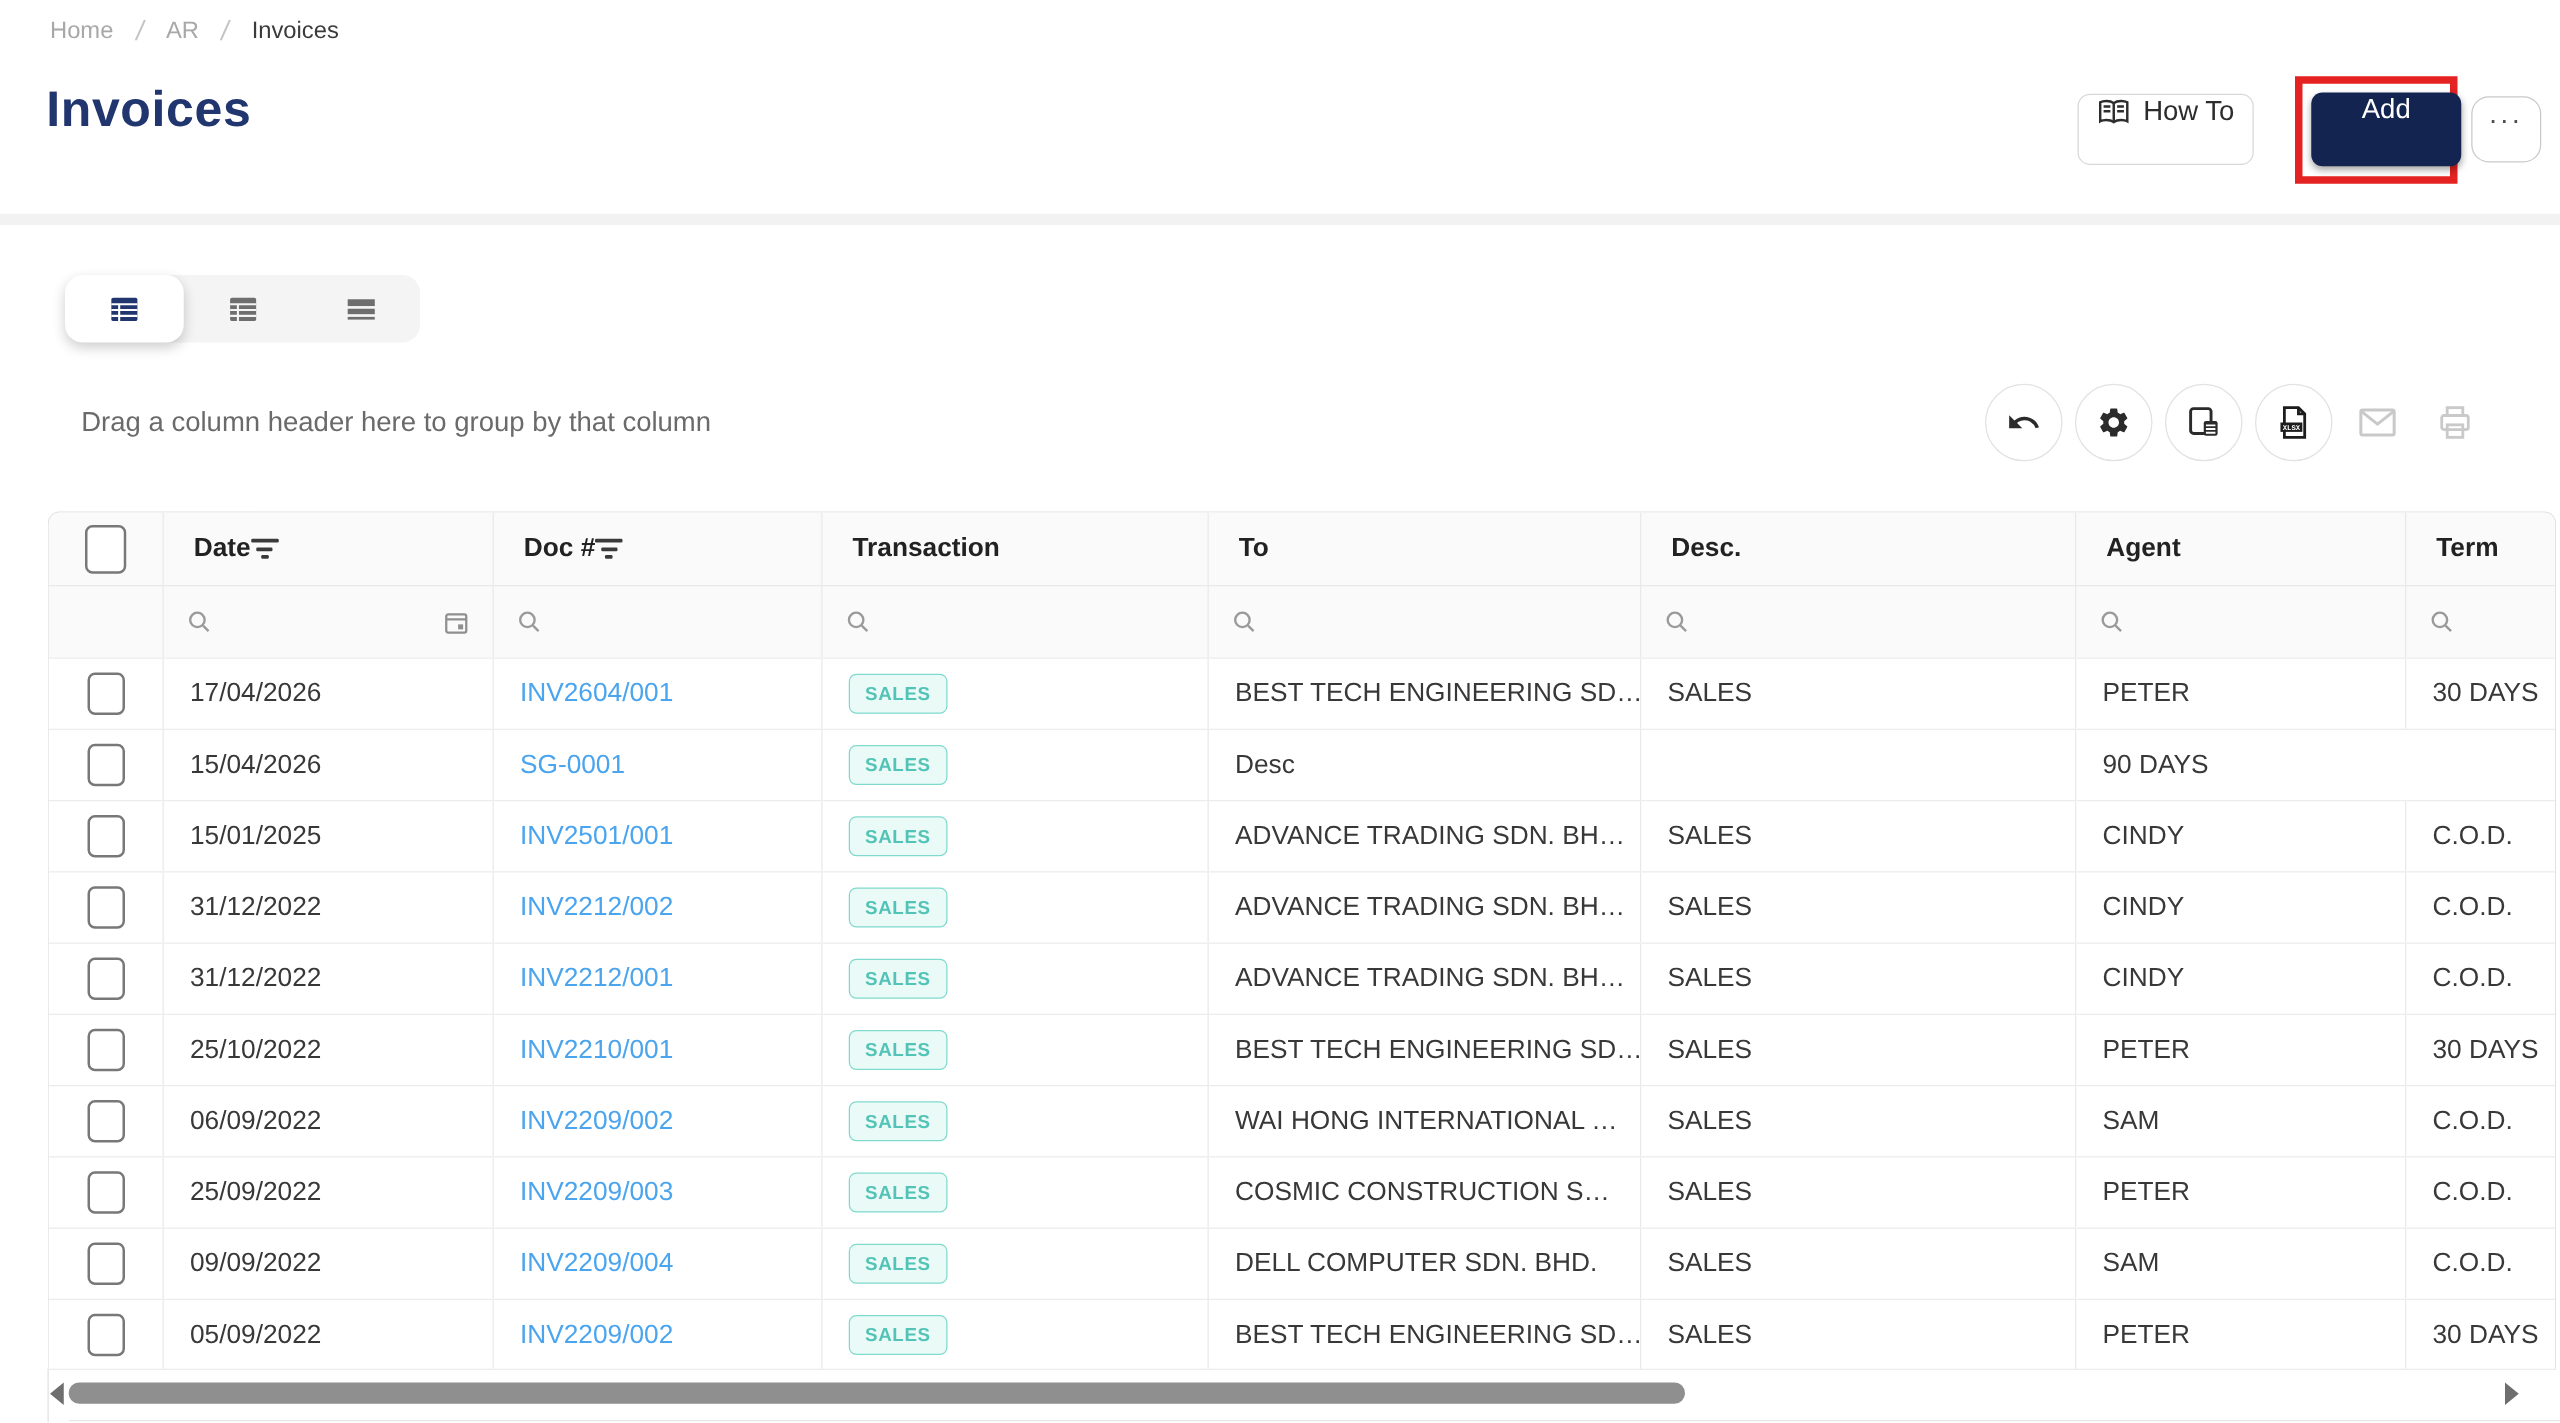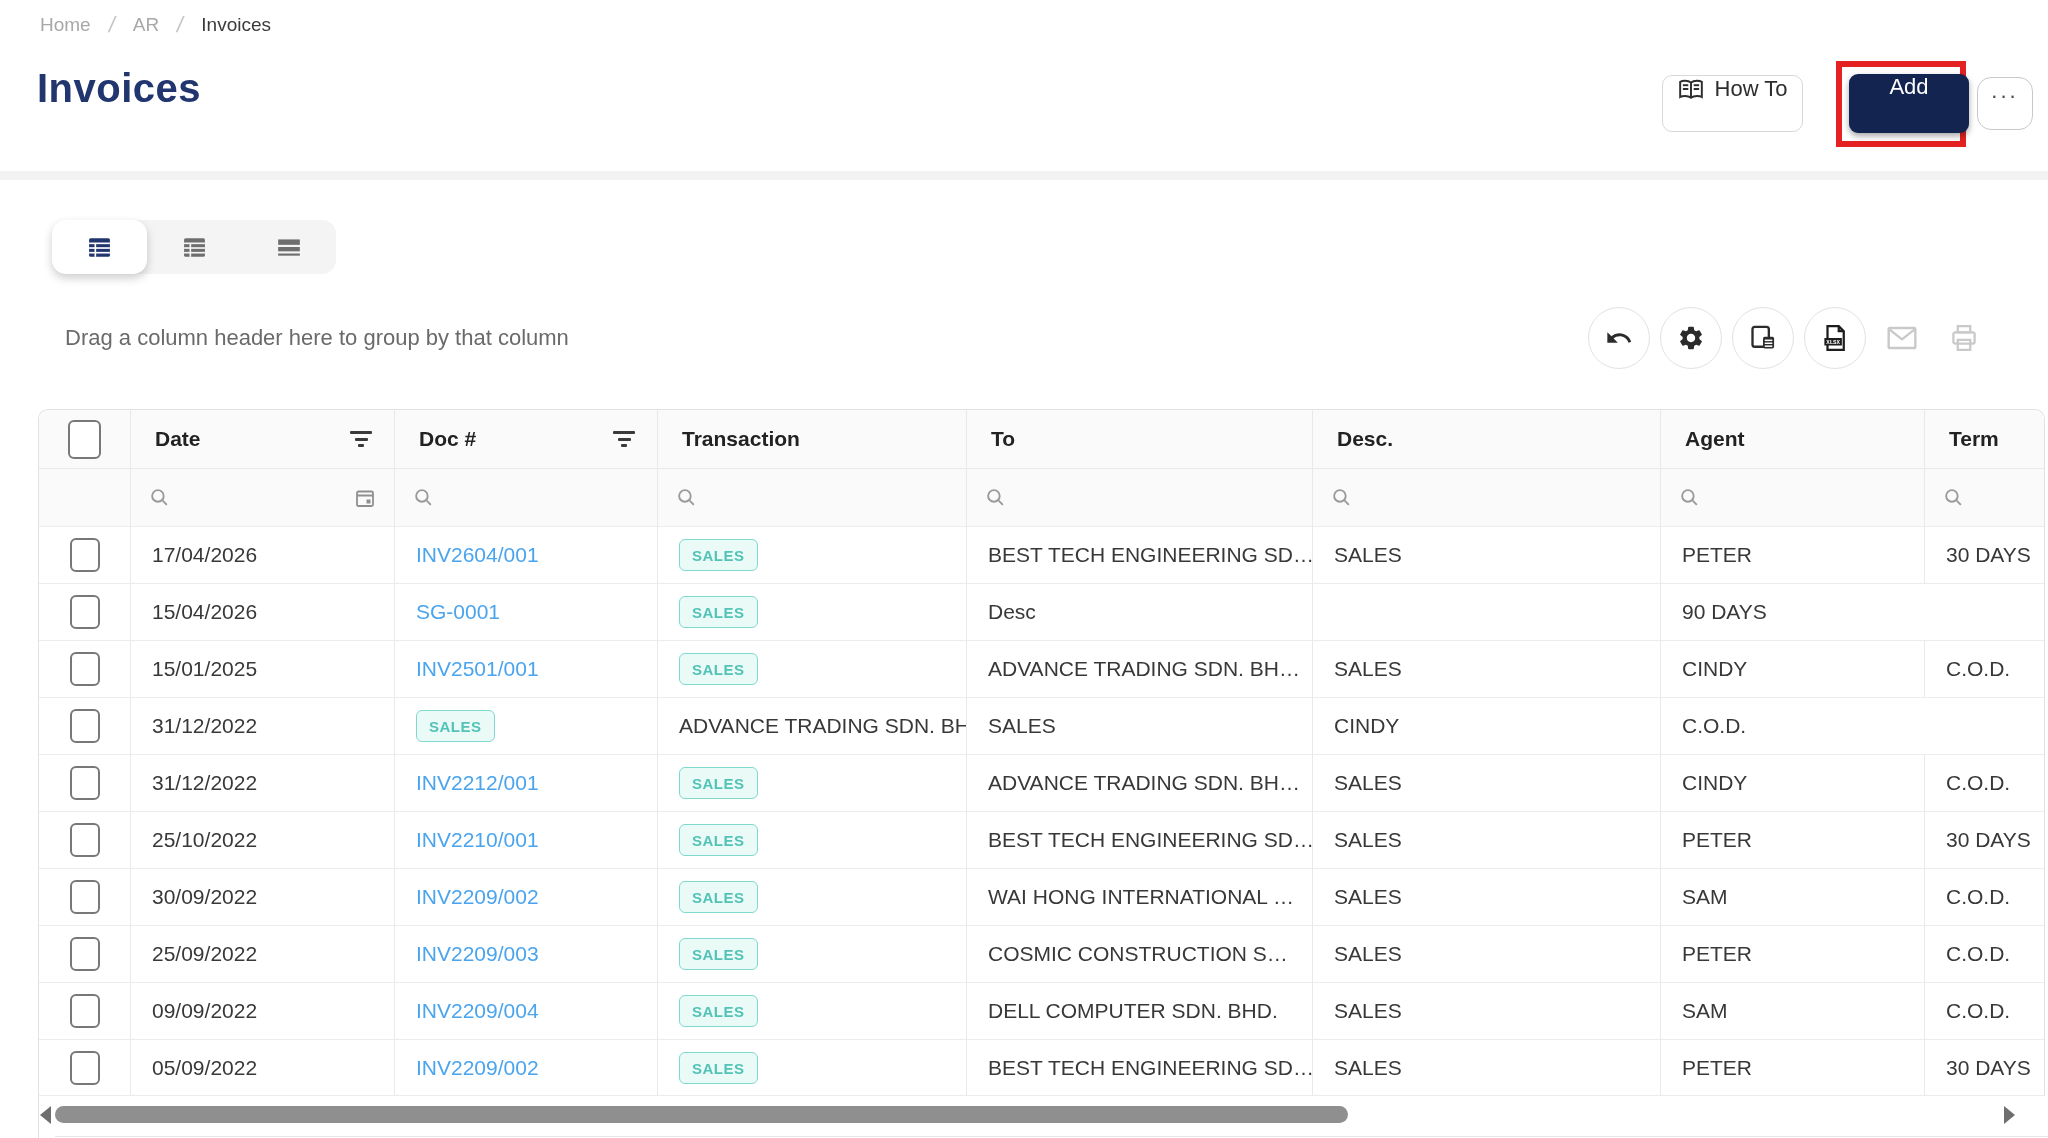--- a/index.html
+++ b/index.html
@@ -36,21 +36,21 @@
   .tool-circ { width:62px; height:62px; border:1.5px solid #e2e2e2; border-radius:50%; display:flex; align-items:center; justify-content:center; color:#2b2b2b; background:#fff; cursor:pointer; }
   .tool-ghost { width:52px; height:62px; display:flex; align-items:center; justify-content:center; color:#c9c9c9; }
 
   
   .grid { position:absolute; left:38px; top:409px; width:2007px; border:1px solid #e2e2e2; border-bottom:none; border-radius:10px 10px 0 0; overflow:hidden; background:#fff; }
   .grow { display:grid; grid-template-columns:92px 264px 263px 309px 346px 348px 264px minmax(0,1fr); }
   .grow > div { border-right:1px solid #e9e9e9; overflow:hidden; white-space:nowrap; display:flex; align-items:center; }
   .grow > div:last-child { border-right:none; }
 
   .ghead { height:58px; background:#fafafa; font-weight:bold; font-size:21px; color:#222; }
-  .ghead .hcell { padding-left:24px; justify-content:space-between; }
+  .ghead .hcell { padding-left:24px; }
   .ghead .hcell .flt { margin-right:22px; }
   .gsearch { height:58px; background:#fafafa; border-top:1px solid #e9e9e9; color:#9a9a9a; }
   .gsearch > div { padding:0 18px; justify-content:space-between; }
   .gdr { height:57px; border-top:1px solid #ececec; font-size:21px; color:#383838; background:#fff; }
   .gdr > div { padding-left:21px; }
   .cell-center { justify-content:center; padding-left:0 !important; }
 
   .checkbox { width:30px; height:34px; border:2.5px solid #787878; border-radius:6px; background:#fff; cursor:pointer; }
   .checkbox.head { width:33px; height:39px; }
 
@@ -385,20 +385,23 @@
         </div>
       </div>
       <div class="grow gdr">
     <div class="cell-center">
       <span class="checkbox"></span>
     </div>
     <div>
           <span>31/12/2022</span>
         </div>
     <div>
+          <a class="doc-link">INV2212/002</a>
+        </div>
+    <div>
           <span class="badge">SALES</span>
         </div>
     <div>
           <span>ADVANCE TRADING SDN. BH…</span>
         </div>
     <div>
           <span>SALES</span>
         </div>
     <div>
           <span>CINDY</span>
@@ -457,21 +460,21 @@
         </div>
     <div>
           <span>30 DAYS</span>
         </div>
       </div>
       <div class="grow gdr">
     <div class="cell-center">
       <span class="checkbox"></span>
     </div>
     <div>
-          <span>30/09/2022</span>
+          <span>06/09/2022</span>
         </div>
     <div>
           <a class="doc-link">INV2209/002</a>
         </div>
     <div>
           <span class="badge">SALES</span>
         </div>
     <div>
           <span>WAI HONG INTERNATIONAL …</span>
         </div>

